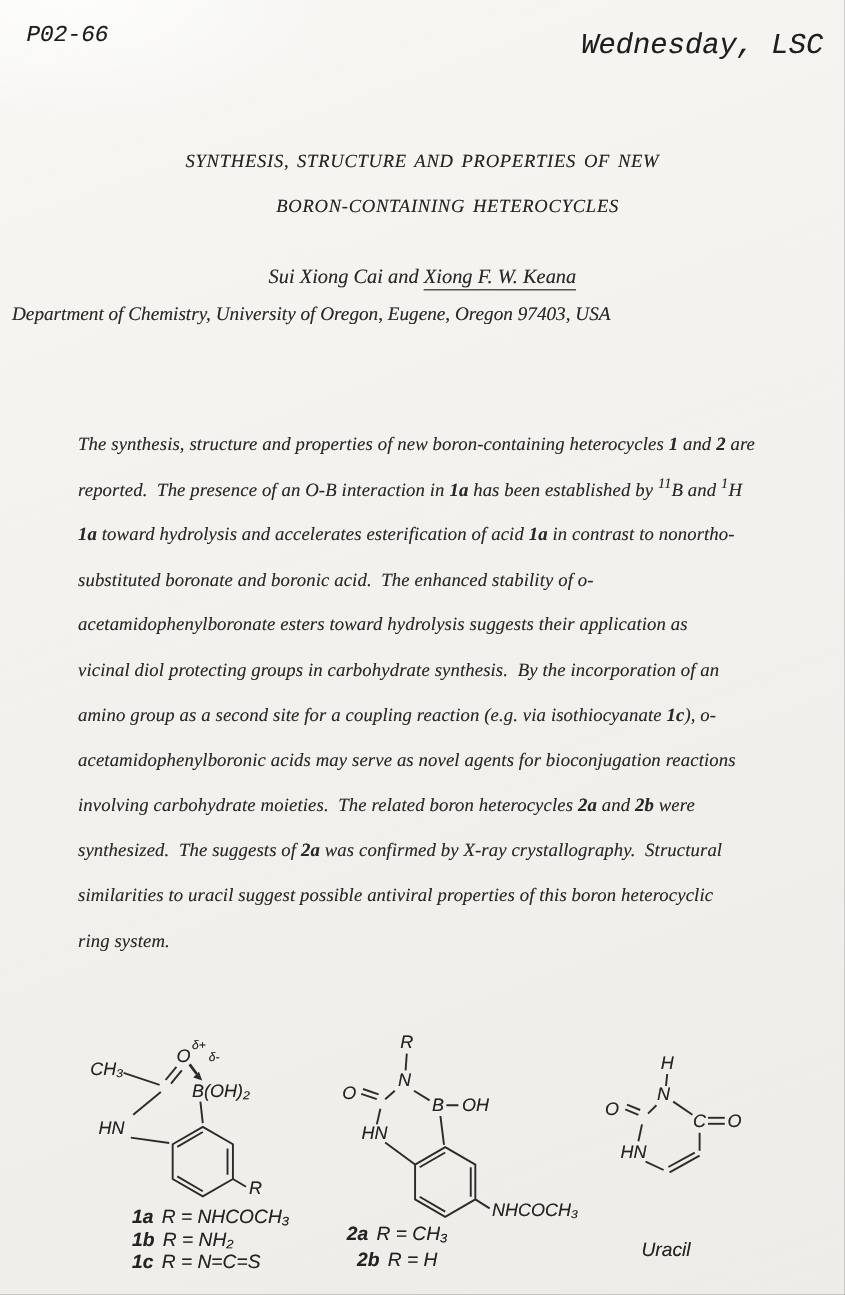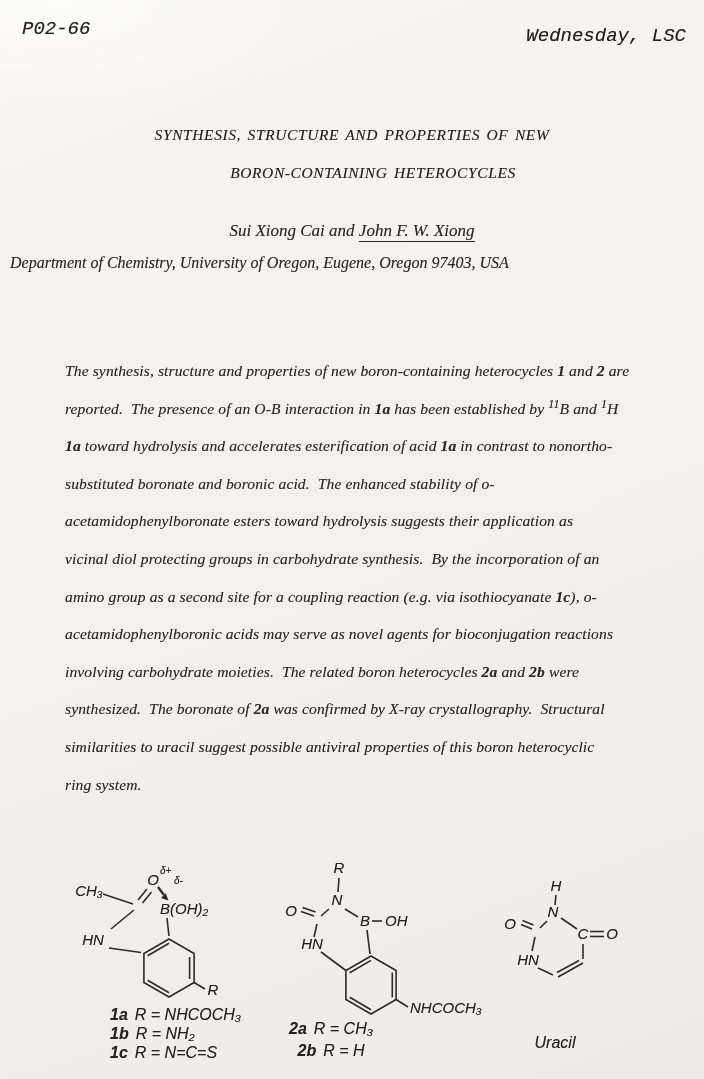--- a/index.html
+++ b/index.html
@@ -8,21 +8,21 @@
     background:
       radial-gradient(ellipse 400px 180px at 8% 0%, rgba(255,255,255,.8), rgba(255,255,255,0) 60%),
       linear-gradient(160deg,#f7f6f3 0%,#f2f1ee 45%,#edece8 100%);
     color:#2b2927;
     font-family:"Liberation Serif", serif;
     text-shadow:0 0 .5px rgba(43,41,39,.45);
     font-style:italic;
   }
   
   .hdr-left{position:absolute;left:22px;top:18px;font-family:"Liberation Mono",monospace;font-size:19px;color:#1f1e1c;}
-  .hdr-right{position:absolute;right:18px;top:25px;font-family:"Liberation Mono",monospace;font-size:19px;color:#1f1e1c;}
+  .hdr-right{position:absolute;right:18px;top:25px;font-family:"Liberation Mono",monospace;font-size:24px;color:#1f1e1c;}
   
   .title-line{position:absolute;left:0;width:704px;text-align:center;font-size:15.5px;letter-spacing:.6px;word-spacing:2px;color:#262422;}
   .t1{top:126px;} .t2{top:164px;padding-left:21px;}
   .authors{position:absolute;left:0;top:221px;width:704px;text-align:center;font-size:17px;}
   .authors .uline{border-bottom:1.6px solid #2b2927;padding-bottom:1px;}
   .affil{position:absolute;left:0;top:254px;width:704px;text-align:left;font-size:16px;margin-left:10px;}
   
   .abstract{position:absolute;left:65px;top:352px;width:640px;}
   .abs-line{height:37.6px;line-height:37.6px;font-size:15.6px;white-space:pre;letter-spacing:.1px;}
   .seg-b{font-weight:700;}
@@ -44,35 +44,35 @@
 <body>
 
 <div class="page">
 
   <div class="hdr-left">P02-66</div>
   <div class="hdr-right">Wednesday, LSC</div>
 
   <div class="title-line t1">SYNTHESIS, STRUCTURE AND PROPERTIES OF NEW</div>
   <div class="title-line t2">BORON-CONTAINING HETEROCYCLES</div>
 
-  <div class="authors"><span>Sui Xiong Cai and </span><span class="uline">John F. W. Xiong</span></div>
+  <div class="authors"><span>Sui Xiong Cai and </span><span class="uline">Xiong F. W. Keana</span></div>
 
   <div class="affil">Department of Chemistry, University of Oregon, Eugene, Oregon 97403, USA</div>
 
   <div class="abstract">
     <div class="abs-line"><span>The synthesis, structure and properties of new boron-containing heterocycles </span><span class="seg-b">1</span><span> and </span><span class="seg-b">2</span><span> are</span></div>
     <div class="abs-line"><span>reported.  The presence of an O-B interaction in </span><span class="seg-b">1a</span><span> has been established by </span><span class="seg-sup">11</span><span>B and </span><span class="seg-sup">1</span><span>H</span></div>
     <div class="abs-line"><span class="seg-b">1a</span><span> toward hydrolysis and accelerates esterification of acid </span><span class="seg-b">1a</span><span> in contrast to nonortho-</span></div>
     <div class="abs-line"><span>substituted boronate and boronic acid.  The enhanced stability of o-</span></div>
     <div class="abs-line"><span>acetamidophenylboronate esters toward hydrolysis suggests their application as</span></div>
     <div class="abs-line"><span>vicinal diol protecting groups in carbohydrate synthesis.  By the incorporation of an</span></div>
     <div class="abs-line"><span>amino group as a second site for a coupling reaction (e.g. via isothiocyanate </span><span class="seg-b">1c</span><span>), o-</span></div>
     <div class="abs-line"><span>acetamidophenylboronic acids may serve as novel agents for bioconjugation reactions</span></div>
     <div class="abs-line"><span>involving carbohydrate moieties.  The related boron heterocycles </span><span class="seg-b">2a</span><span> and </span><span class="seg-b">2b</span><span> were</span></div>
-    <div class="abs-line"><span>synthesized.  The boronate of </span><span class="seg-b">2a</span><span> was confirmed by X-ray crystallography.  Structural</span></div>
+    <div class="abs-line"><span>synthesized.  The suggests of </span><span class="seg-b">2a</span><span> was confirmed by X-ray crystallography.  Structural</span></div>
     <div class="abs-line"><span>similarities to uracil suggest possible antiviral properties of this boron heterocyclic</span></div>
     <div class="abs-line"><span>ring system.</span></div>
   </div>
 
   <svg class="chem" style="left:55px;top:858px;" width="175" height="150" viewBox="0 0 175 150">
     <line x1="48" y1="36" x2="78" y2="46"></line>
     <line x1="83" y1="42" x2="92" y2="31"></line>
     <line x1="87.5" y1="45" x2="96.5" y2="34"></line>
     <line x1="79" y1="52" x2="56" y2="71"></line>
     <line x1="54" y1="90" x2="86" y2="94.5"></line>

